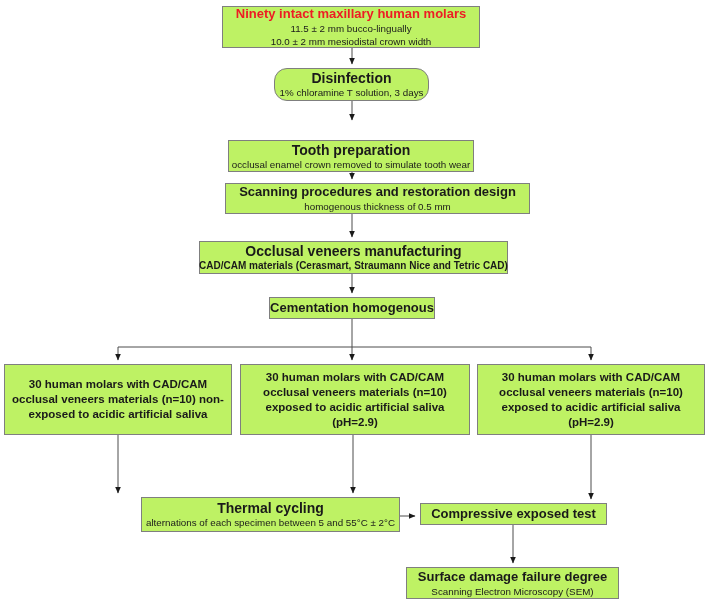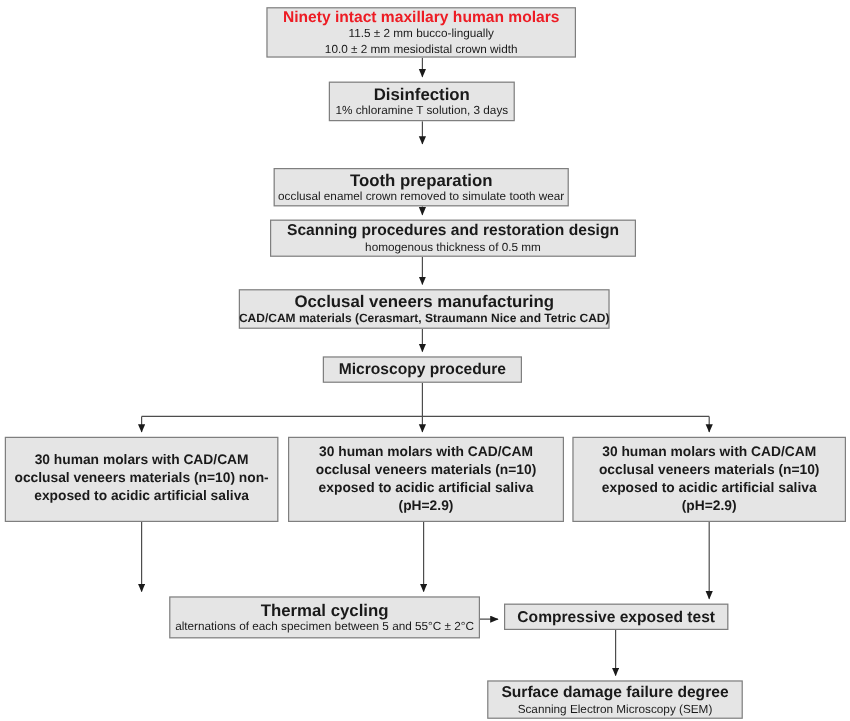--- a/index.html
+++ b/index.html
@@ -3,34 +3,34 @@
 <meta charset="utf-8">
 <style>
   html,body{margin:0;padding:0;background:#ffffff;}
   .canvas{
     position:relative;width:708px;height:601px;background:#ffffff;
     font-family:"Liberation Sans","DejaVu Sans",sans-serif;color:#1a1a1a;
     overflow:hidden;
   }
   .connectors{position:absolute;left:0;top:0;width:708px;height:601px;}
   .node{
-    position:absolute;box-sizing:border-box;background:#e5e5e5;
+    position:absolute;box-sizing:border-box;background:#bef264;
     border:1px solid #7f7f7f;display:flex;flex-direction:column;
     justify-content:center;align-items:center;text-align:center;
     padding:1px 2px;z-index:2;
   }
   .title{font-weight:bold;font-size:13px;line-height:16px;white-space:nowrap;}
   .title.big{font-size:14px;}
   .title.red{color:#ed1c24;}
   .sub{font-size:9.8px;line-height:13px;white-space:nowrap;color:#1a1a1a;}
   .sub.bold{font-weight:bold;font-size:10px;}
   .grp .title{font-size:11.5px;line-height:15px;white-space:normal;}
   
   #n-sample       {left:222px;top:6px;  width:258px;height:42px;}
-  #n-disinfection {left:274px;top:68px; width:155px;height:33px;}
+  #n-disinfection {left:274px;top:68px; width:155px;height:33px;border-radius:13px;}
   #n-toothprep    {left:228px;top:140px;width:246px;height:32px;}
   #n-scanning     {left:201px;top:183px;width:305px;height:31px;margin-left:24px;}
   #n-manufacturing{left:199px;top:241px;width:309px;height:33px;justify-content:center;}
   #n-cementation  {left:269px;top:297px;width:166px;height:22px;}
   #n-group1       {left:4px;  top:364px;width:228px;height:71px;}
   #n-group2       {left:240px;top:364px;width:230px;height:71px;}
   #n-group3       {left:477px;top:364px;width:228px;height:71px;}
   #n-thermal      {left:106px;top:497px;width:259px;height:35px;margin-left:35px;}
   #n-compressive  {left:420px;top:503px;width:187px;height:22px;}
   #n-surface      {left:406px;top:567px;width:213px;height:32px;}
@@ -84,21 +84,21 @@
     <div class="title">Scanning procedures and restoration design</div>
     <div class="sub">homogenous thickness of 0.5 mm</div>
   </div>
 
   <div class="node" id="n-manufacturing">
     <div class="title big">Occlusal veneers manufacturing</div>
     <div class="sub bold">CAD/CAM materials (Cerasmart, Straumann Nice and Tetric CAD)</div>
   </div>
 
   <div class="node" id="n-cementation">
-    <div class="title">Microscopy procedure</div>
+    <div class="title">Cementation homogenous</div>
   </div>
 
   <div class="node grp" id="n-group1">
     <div class="title">30 human molars with CAD/CAM occlusal veneers materials (n=10) non-exposed to acidic artificial saliva</div>
   </div>
 
   <div class="node grp" id="n-group2">
     <div class="title">30 human molars with CAD/CAM occlusal veneers materials (n=10) exposed to acidic artificial saliva (pH=2.9)</div>
   </div>
 

